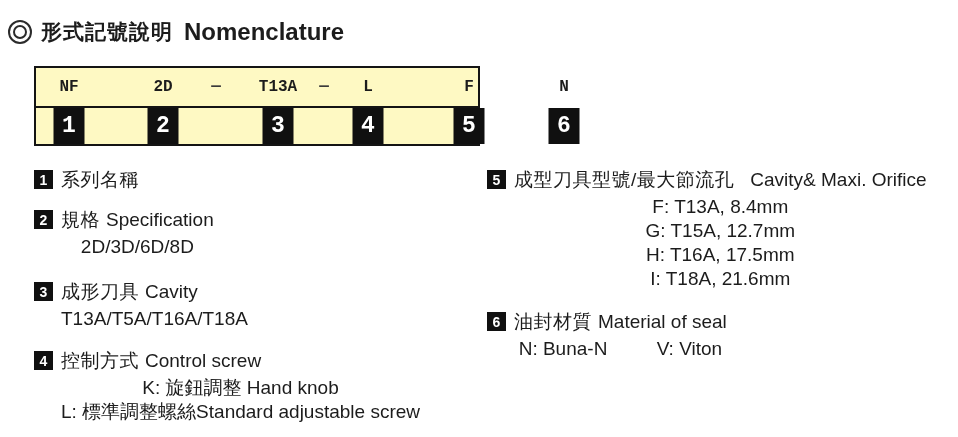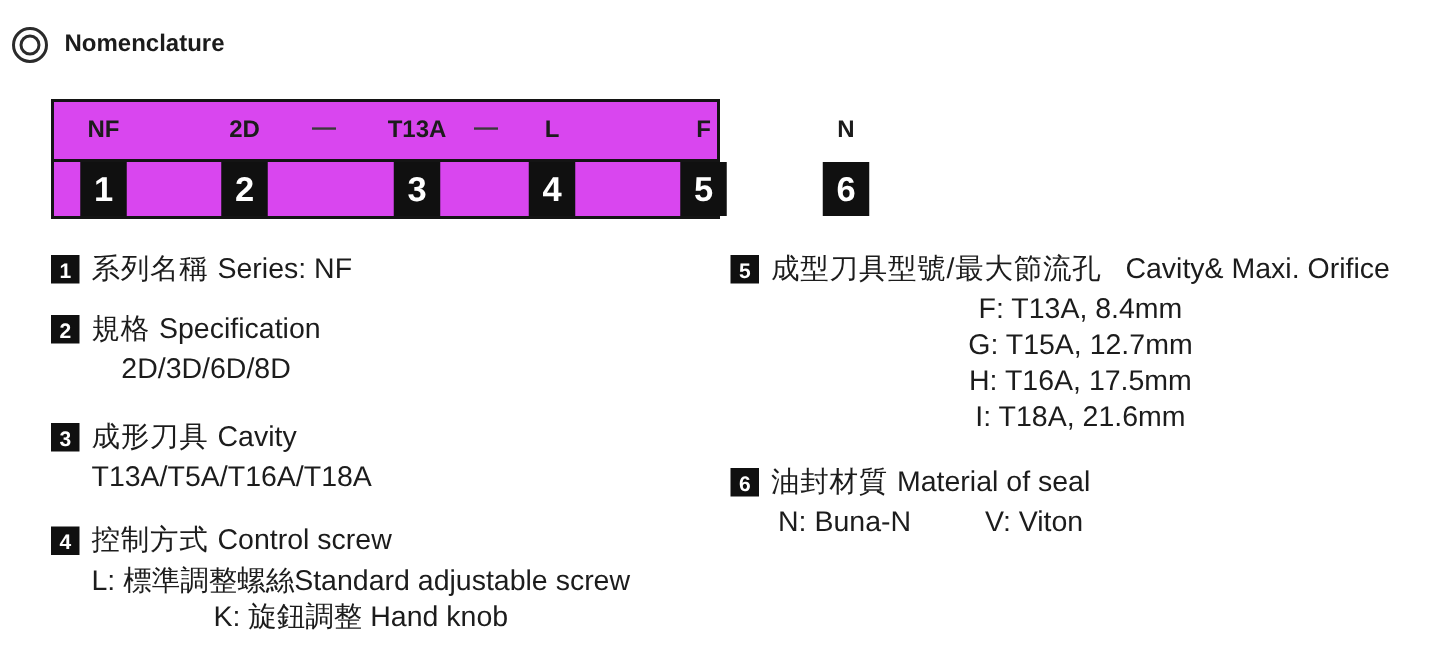--- a/index.html
+++ b/index.html
@@ -29,30 +29,31 @@
     display: flex; align-items: center; justify-content: center;
     box-sizing: border-box;
   }
   .dbl-circle .inner {
     width: 14px; height: 14px;
     border: 2px solid #2b2b2b;
     border-radius: 50%;
     box-sizing: border-box;
   }
   .title-zh { font-size: 21px; font-weight: 700; letter-spacing: 1px; }
-  .title-en { font-size: 16px; font-weight: 700; margin-left: 2px; }
+  .title-en { font-size: 24px; font-weight: 700; margin-left: 2px; }
 
   
   .diagram {
     position: absolute;
     left: 34px; top: 66px;
     width: 446px; height: 80px;
     border: 2px solid #141414;
     box-sizing: border-box;
-    background: #d946ef;
+    background: #fef9c3;
+    font-family: Liberation Mono, monospace;
   }
   .diagram .divider {
     position: absolute;
     left: 0; right: 0; top: 38px;
     border-top: 2px solid #141414;
   }
   .code {
     position: absolute;
     top: 0; height: 38px;
     line-height: 38px;
@@ -116,20 +117,21 @@
 </style>
 </head>
 <body>
 
 <div class="page">
 
   <div class="header">
     <span class="dbl-circle">
         <span class="inner"></span>
       </span>
+    <span class="title-zh">形式記號說明</span>
     <span class="title-en">Nomenclature</span>
   </div>
 
   <div class="diagram">
     <span class="code cx1">NF</span>
     <span class="code cx2">2D</span>
     <span class="dash dx1">—</span>
     <span class="code cx3">T13A</span>
     <span class="dash dx2">—</span>
     <span class="code cx4">L</span>
@@ -143,21 +145,20 @@
     <span class="numbox cx3">3</span>
     <span class="numbox cx4">4</span>
     <span class="numbox cx5">5</span>
     <span class="numbox cx6">6</span>
   </div>
 
   <div class="item i1" style="left:34px; top:168px;">
     <div class="item-head">
       <span class="badge">1</span>
       <span class="zh">系列名稱</span>
-      <span class="en">Series: NF</span>
     </div>
   </div>
 
   <div class="item i2" style="left:34px; top:208px;">
     <div class="item-head">
       <span class="badge">2</span>
       <span class="zh">規格</span>
       <span class="en">Specification</span>
     </div>
     <div class="sublines">
@@ -176,22 +177,22 @@
     </div>
   </div>
 
   <div class="item i4" style="left:34px; top:349px;">
     <div class="item-head">
       <span class="badge">4</span>
       <span class="zh">控制方式</span>
       <span class="en">Control screw</span>
     </div>
     <div class="sublines">
+      <div class="subline">K: 旋鈕調整 Hand knob</div>
       <div class="subline">L: 標準調整螺絲Standard adjustable screw</div>
-      <div class="subline">K: 旋鈕調整 Hand knob</div>
     </div>
   </div>
 
   <div class="item i5" style="left:487px; top:168px;">
     <div class="item-head">
       <span class="badge">5</span>
       <span class="zh">成型刀具型號/最大節流孔</span>
       <span class="en">Cavity&amp; Maxi. Orifice</span>
     </div>
     <div class="sublines">

